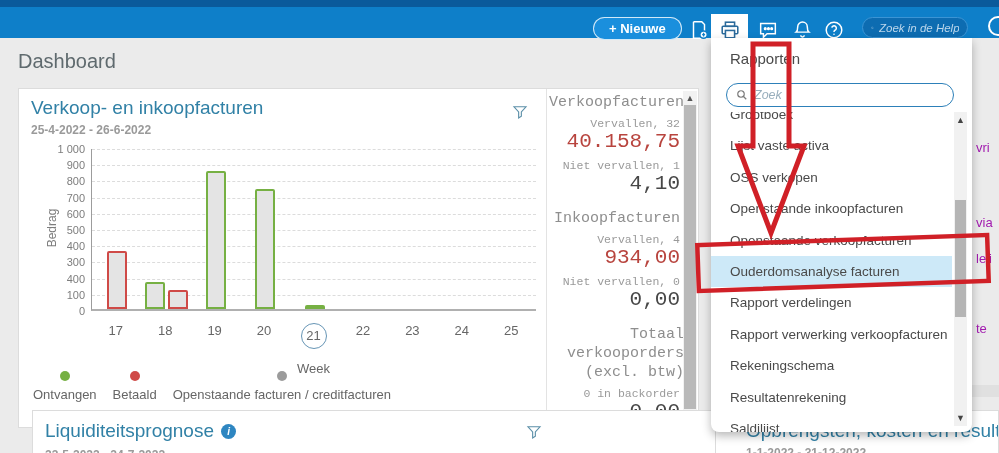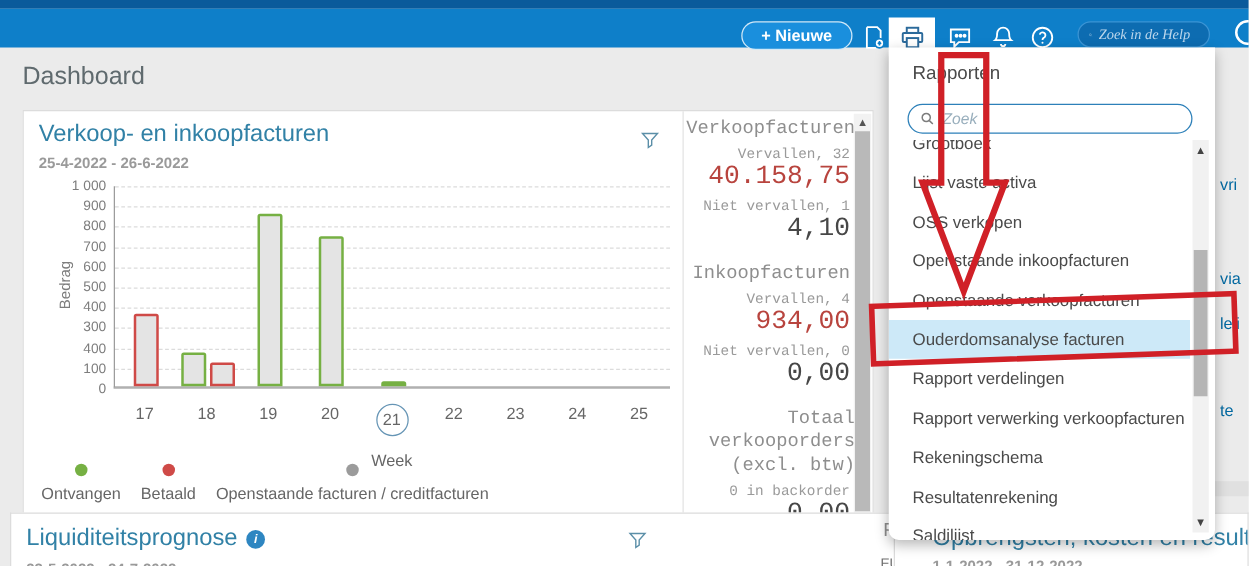--- a/index.html
+++ b/index.html
@@ -12,30 +12,30 @@
   .btn-new  { position:absolute; left:593px; top:10px; height:23px; padding:0 15px; border:1px solid rgba(255,255,255,.8);
               border-radius:12px; background:#1a8fdd; color:#fff; font-size:13px; font-weight:bold;
               display:flex; align-items:center; cursor:pointer; }
   .tb-icon  { position:absolute; top:7px; width:32px; height:31px; display:flex; align-items:center; justify-content:center; cursor:pointer; }
   .tb-icon svg { display:block; }
   .printer-tab { position:absolute; left:711px; top:7px; width:37px; height:31px; background:#fff;
                  display:flex; align-items:center; justify-content:center; cursor:pointer; }
   .help-search { position:absolute; left:862px; top:10px; width:106px; height:21px; background:#0d6cb1;
                  border:1px solid #3b94d4; border-radius:11px; display:flex; align-items:center; padding:0 8px; gap:5px; }
   .help-search input { border:none; outline:none; background:transparent; width:80px; font-size:11.5px;
-                 color:#cfe3f2; font-family:Liberation Serif, serif; }
+                 color:#cfe3f2; font-family:Liberation Sans, sans-serif; }
   .help-search input::placeholder { color:#bcd7ec; font-style:italic; }
   .corner-frag { position:absolute; left:988px; top:9px; width:20px; height:20px; border:2px solid #fff; border-radius:50%; }
 
   
   .page-title { position:absolute; left:18px; top:50px; font-size:20px; color:#5f6a6e; }
 
   .card { position:absolute; background:#fff; border:1px solid #dcdcdc; }
   .card-sales { left:18px; top:88px; width:681px; height:340px; }
-  .card-liq   { left:8px; top:410px; width:798px; height:43px; border-bottom:none; z-index:1; }
+  .card-liq   { left:32px; top:410px; width:798px; height:43px; border-bottom:none; z-index:1; }
   .card-res   { left:715px; top:410px; width:284px; height:43px; border-bottom:none; z-index:1; }
 
   .card-title { color:#3181a6; font-size:19px; white-space:nowrap; }
   .card-date  { color:#9a9a9a; font-size:12px; margin-top:4px;font-weight:bold; }
   .filter-ic  { position:absolute; cursor:pointer; }
 
   
   .chart { position:absolute; left:0; top:56px; width:527px; height:250px; }
   .ylab  { position:absolute; width:66px; text-align:right; font-size:11px; color:#7d7d7d; }
   .ylab-axis { position:absolute; left:14px; font-size:12px; color:#7d7d7d; transform:rotate(-90deg); transform-origin:center; }
@@ -69,21 +69,21 @@
   .info-ic { width:15px; height:15px; border-radius:50%; background:#2e86c1; color:#fff; font-size:10px; font-weight:bold;
              font-style:italic; display:flex; align-items:center; justify-content:center; }
   .acct { position:absolute; right:-20px; top:5px; text-align:right; }
   .acct .lab { font-size:15px; color:#8e8e8e; }
   .acct .val { font-size:21px; color:#474747; margin-top:3px; }
   .acct .cur { font-size:11px; color:#6e6e6e; margin-right:4px; }
 
   .res-head { position:absolute; left:30px; top:9px; overflow:hidden; right:0; }
 
   
-  .frag { position:absolute; left:976px; font-size:13px; color:#0369a1; white-space:nowrap; }
+  .frag { position:absolute; left:976px; font-size:13px; color:#a21caf; white-space:nowrap; }
   .rowgap-right { position:absolute; left:972px; top:385px; width:27px; height:12px; background:#e0e0e0; }
 
   
   .dropdown { position:absolute; left:711px; top:38px; width:261px; height:394px; background:#fff;
               border-radius:0 0 8px 8px; box-shadow:0 4px 10px rgba(0,0,0,.28); z-index:10; }
   .dd-title { position:absolute; left:19px; top:12px; font-size:15px; color:#4a4a4a; }
   .dd-search { position:absolute; left:15px; top:45px; width:228px; height:24px; border:1px solid #2d80b9;
                border-radius:12px; display:flex; align-items:center; gap:6px; padding:0 9px; background:#fff; }
   .dd-search input { border:none; outline:none; width:170px; font-size:12.5px; color:#0369a1; background:transparent;
                font-family:"Liberation Sans",sans-serif; }

